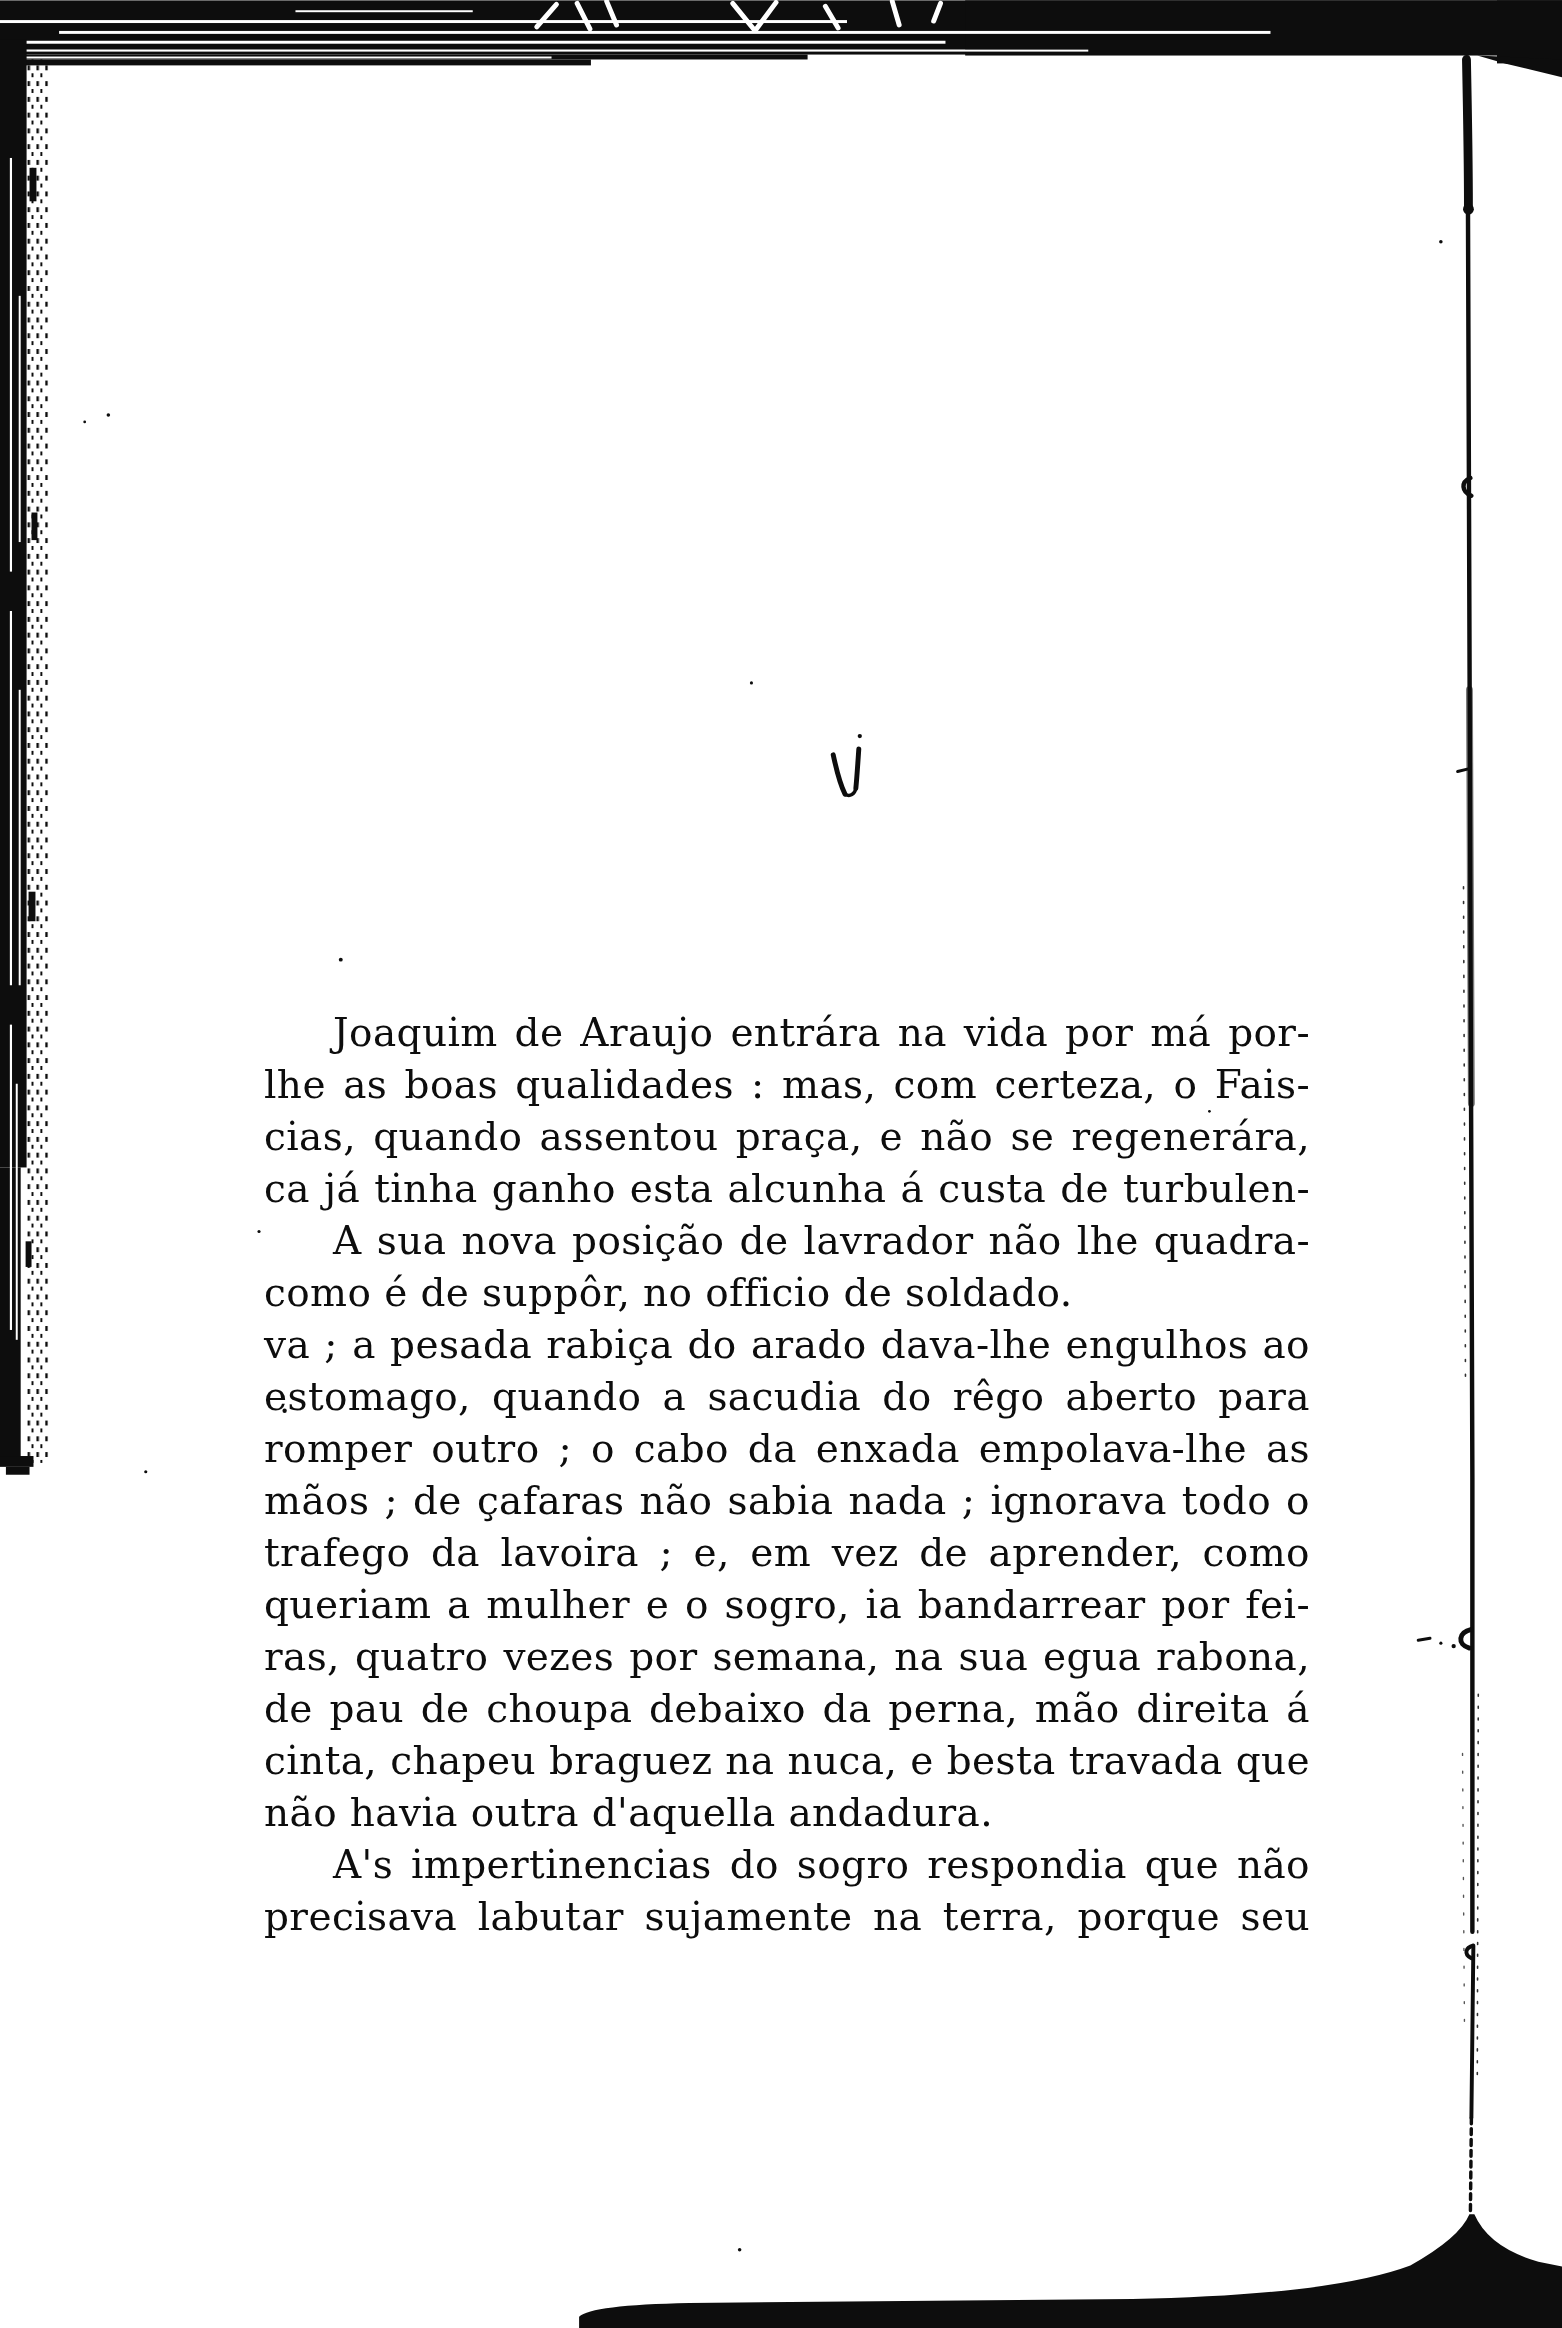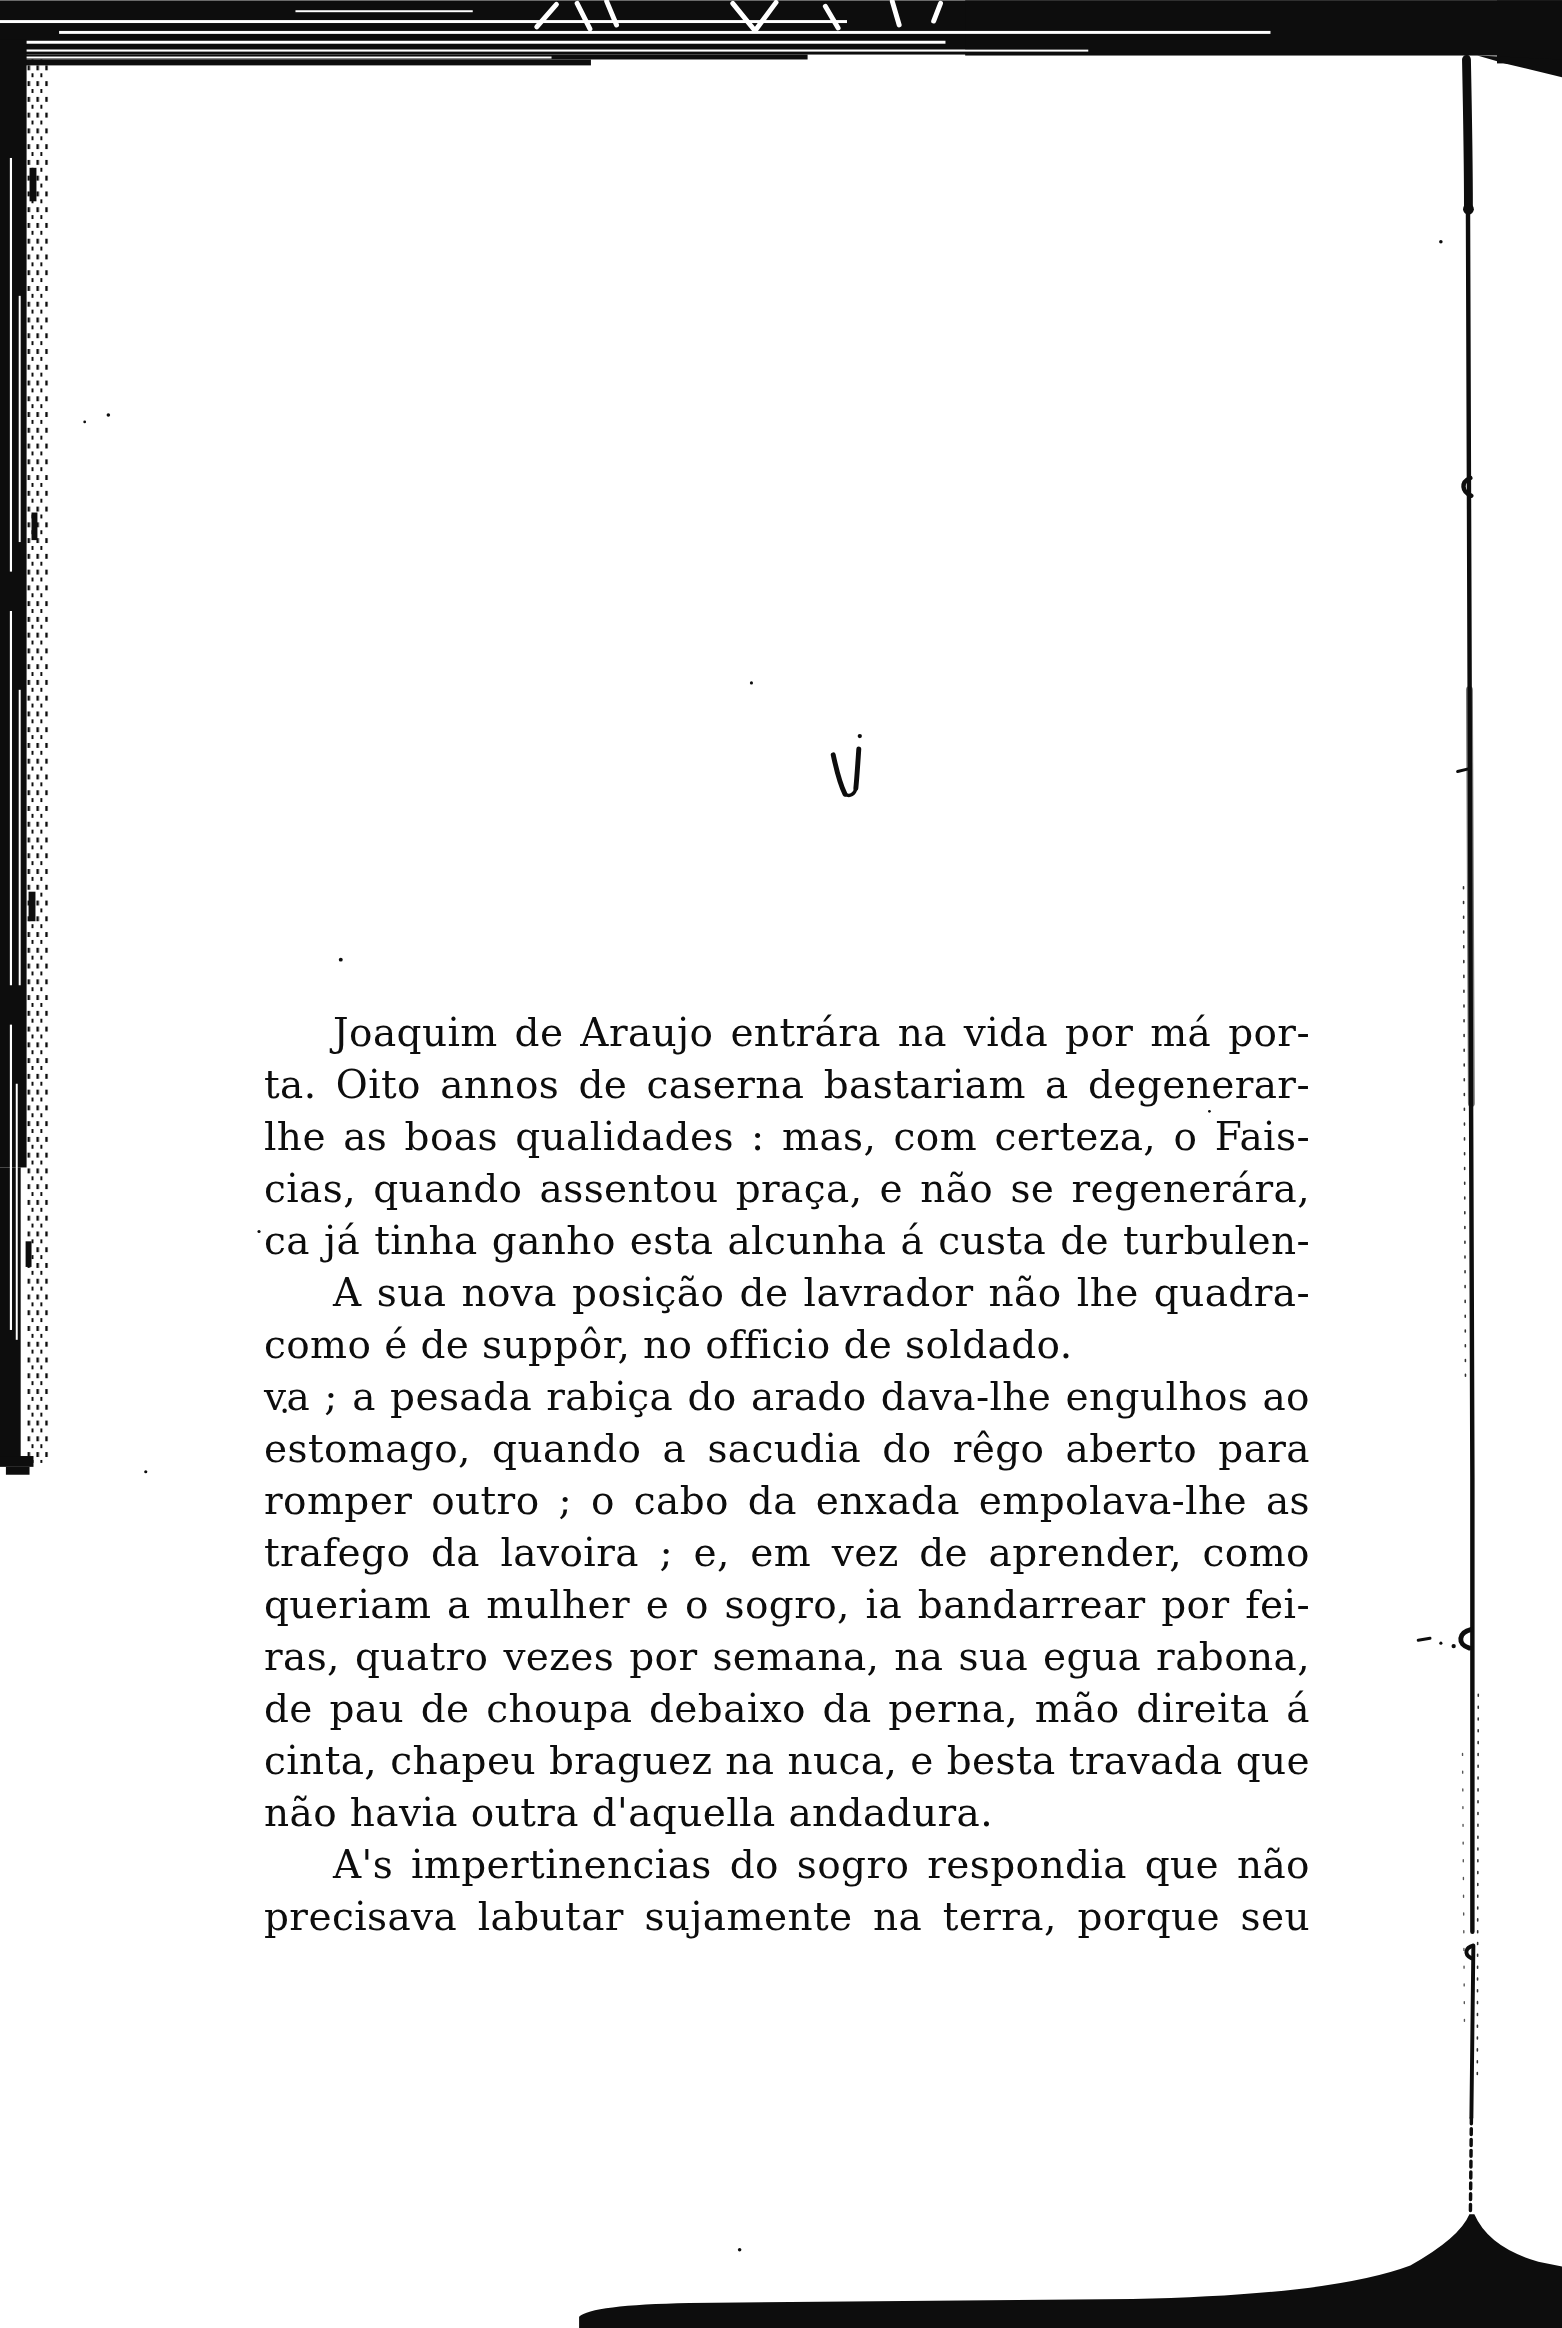--- a/index.html
+++ b/index.html
@@ -139,29 +139,29 @@
       <circle cx="86" cy="428" r="1.4"></circle>
       <circle cx="148" cy="1494" r="1.6"></circle>
       <circle cx="1463" cy="245" r="1.8"></circle>
       <circle cx="751" cy="2284" r="1.8"></circle>
       <circle cx="1228" cy="1128" r="1.4"></circle>
     </g>
   </svg>
 
   <div id="text-block">
       <div class="line indent"><span>Joaquim de Araujo entrára na vida por má por-</span></div>
-      <div class="line"><span>ta. Oito annos de caserna bastariam a degenerar-</span></div>
       <div class="line"><span>lhe as boas qualidades : mas, com certeza, o </span><span class="it">Fais-</span></div>
       <div class="line"><span>cias, quando assentou praça, e não se regenerára,</span></div>
       <div class="line"><span class="it">ca</span><span> já tinha ganho esta alcunha á custa de turbulen-</span></div>
       <div class="line indent"><span>A sua nova posição de lavrador não lhe quadra-</span></div>
       <div class="line endpara"><span>como é de suppôr, no officio de soldado.</span></div>
       <div class="line"><span>va ; a pesada rabiça do arado dava-lhe engulhos ao</span></div>
       <div class="line"><span>estomago, quando a sacudia do rêgo aberto para</span></div>
       <div class="line"><span>romper outro ; o cabo da enxada empolava-lhe as</span></div>
+      <div class="line"><span>mãos ; de çafaras não sabia nada ; ignorava todo o</span></div>
       <div class="line"><span>trafego da lavoira ; e, em vez de aprender, como</span></div>
       <div class="line"><span>queriam a mulher e o sogro, ia bandarrear por fei-</span></div>
       <div class="line"><span>ras, quatro vezes por semana, na sua egua rabona,</span></div>
       <div class="line"><span>de pau de choupa debaixo da perna, mão direita á</span></div>
       <div class="line"><span>cinta, chapeu braguez na nuca, e besta travada que</span></div>
       <div class="line endpara"><span>não havia outra d'aquella andadura.</span></div>
       <div class="line indent"><span>A's impertinencias do sogro respondia que não</span></div>
       <div class="line"><span>precisava labutar sujamente na terra, porque seu</span></div>
     </div>
 

